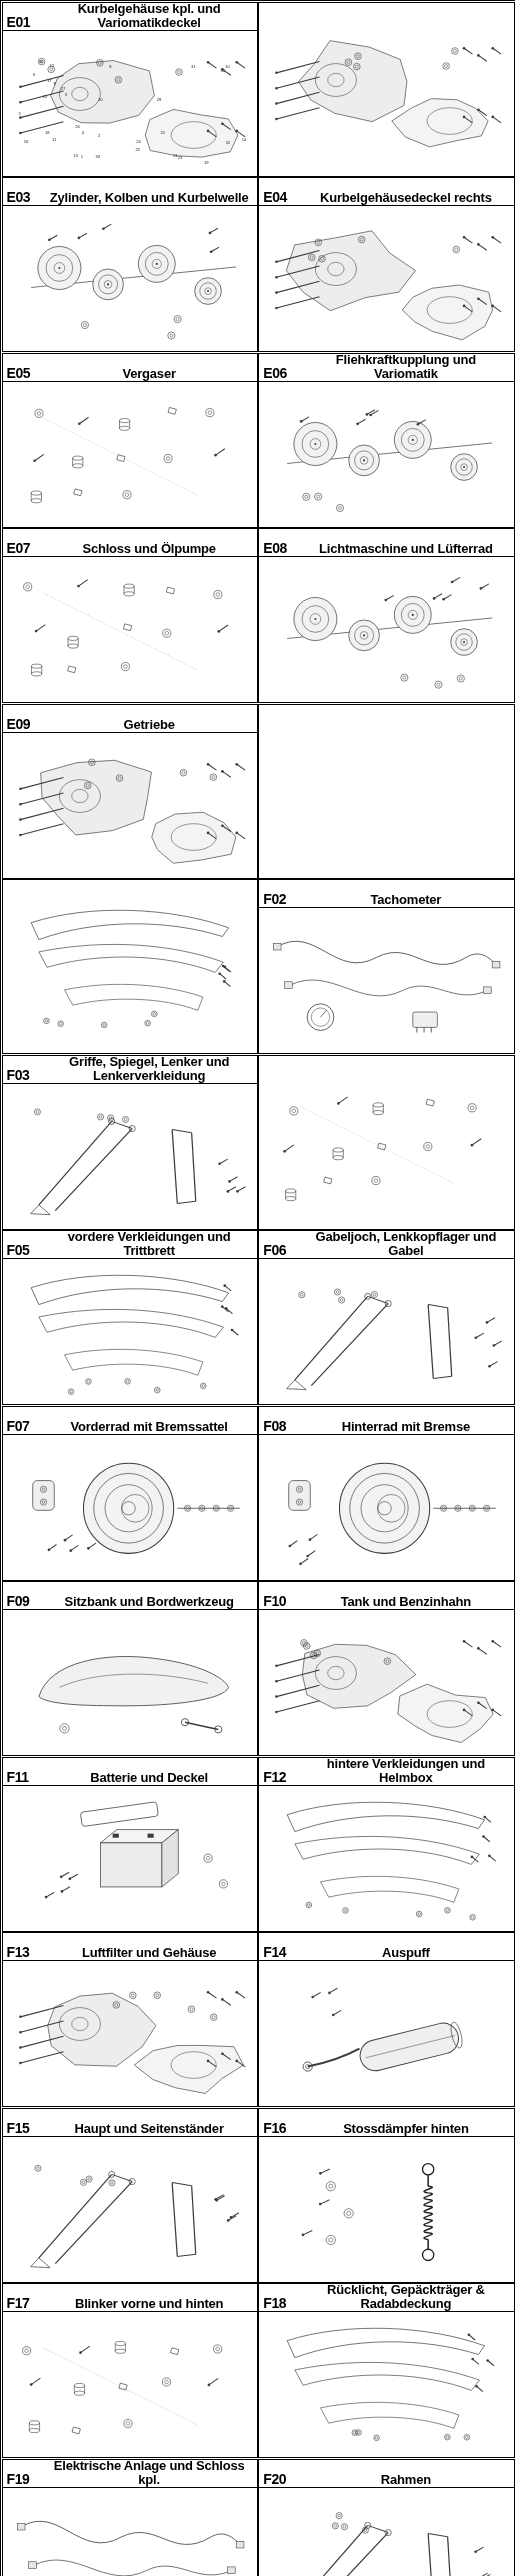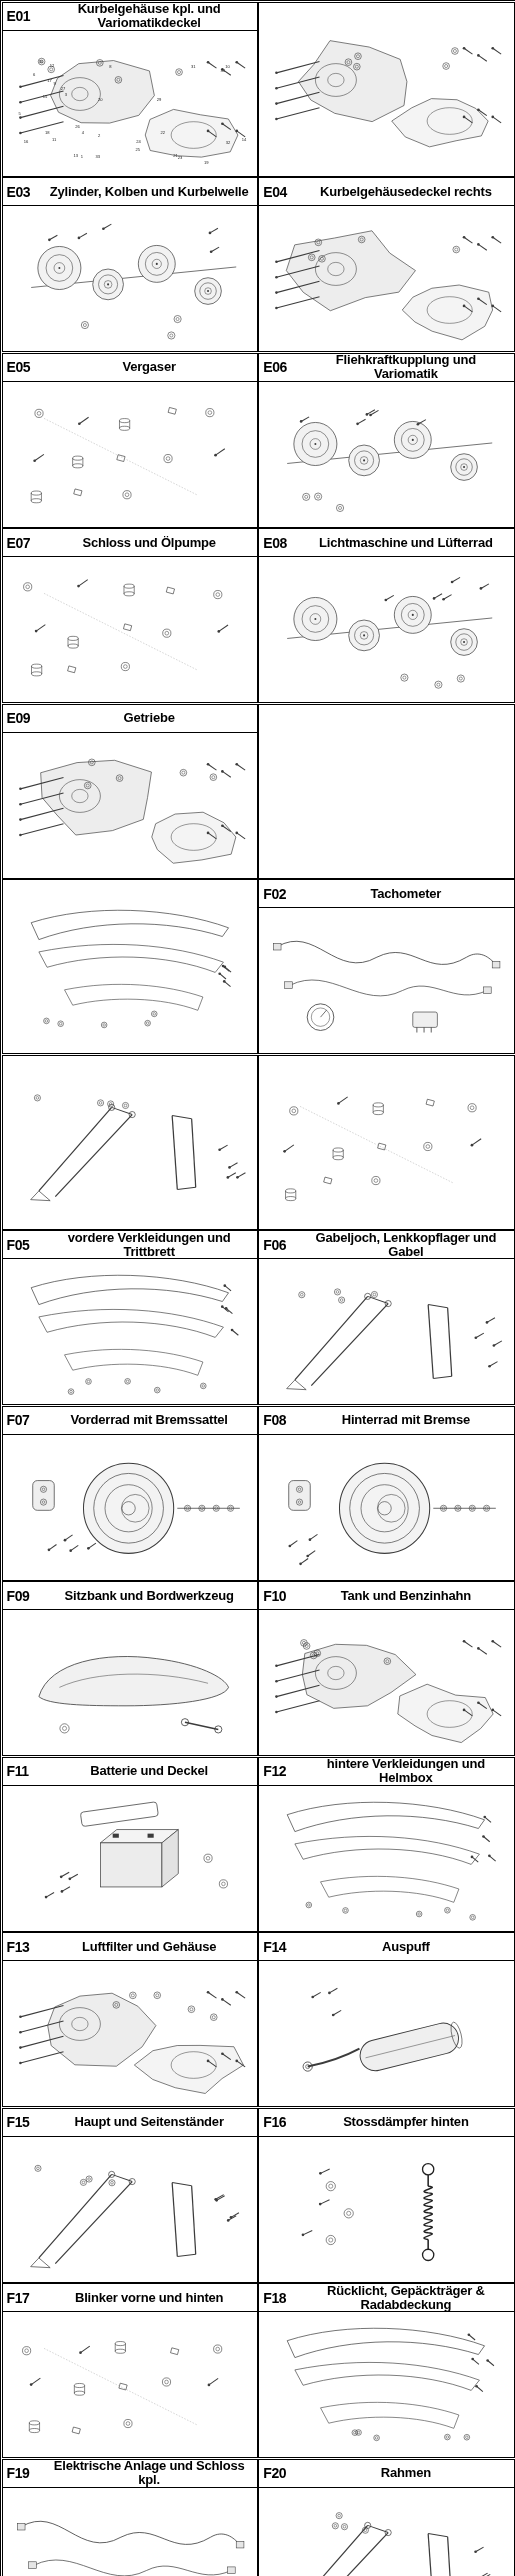--- a/index.html
+++ b/index.html
@@ -1,21 +1,21 @@
 <!DOCTYPE html>
 <html style="font-size:8.2px"><head>
 <meta charset="utf-8">
 <style>
   html,body{margin:0;padding:0;background:#fff;}
   body{width:515px;font-family:"Liberation Sans",sans-serif;}
   .page{width:513px;height:2995px;margin:0;border:0.5px solid #000;background:#fff;padding:0.5px;box-sizing:content-box;}
   .grid{display:grid;grid-template-columns:1fr 1fr;grid-auto-rows:175px;gap:0.5px;}
   .cell{border:1px solid #000;background:#fff;box-sizing:border-box;display:flex;flex-direction:column;overflow:hidden;}
   .cell.empty{border:1px solid #000;}
-  .cell-header{height:28px;min-height:28px;border-bottom:1px solid #000;display:flex;align-items:center;box-sizing:border-box;}
+  .cell-header{height:28px;min-height:28px;border-bottom:1px solid #000;display:flex;align-items:flex-end;box-sizing:border-box;}
   .code{font-weight:bold;font-size:14px;letter-spacing:-0.5px;padding:0 3.1px 0 4.1px;min-width:37px;color:#000;}
   .title{flex:1;text-align:center;font-weight:bold;font-size:13px;line-height:1.06;letter-spacing:-0.2px;color:#000;padding:0 5.2px 0 0;}
   .drawing{flex:1;position:relative;background:#fff;}
   .drawing svg{display:block;width:100%;height:100%;}
 </style>
 </head>
 <body>
 
 <div class="page">
   <div class="grid" id="grid">
@@ -510,20 +510,24 @@
               <line x1="120" y1="212" x2="132" y2="198" stroke="#3c3c3c" stroke-width="1.4"></line>
               <rect x="300" y="202" width="48" height="30" rx="4" fill="#efefef" stroke="#3c3c3c" stroke-width="1.3"></rect>
               <line x1="308" y1="232" x2="308" y2="242" stroke="#3c3c3c" stroke-width="1.6"></line>
               <line x1="322" y1="232" x2="322" y2="242" stroke="#3c3c3c" stroke-width="1.6"></line>
               <line x1="336" y1="232" x2="336" y2="242" stroke="#3c3c3c" stroke-width="1.6"></line>
             </g>
           </svg>
         </div>
   </div>
       <div class="cell">
+    <div class="cell-header">
+      <span class="code">F03</span>
+      <span class="title">Griffe, Spiegel, Lenker und Lenkerverkleidung</span>
+    </div>
     <div class="drawing">
           <svg viewBox="0 0 496 281">
             <g>
               <line x1="70" y1="235" x2="212" y2="72" stroke="#3c3c3c" stroke-width="2.4"></line>
               <line x1="102" y1="246" x2="252" y2="86" stroke="#3c3c3c" stroke-width="2.4"></line>
               <line x1="212" y1="72" x2="252" y2="86" stroke="#3c3c3c" stroke-width="2"></line>
               <circle cx="212" cy="72" r="6" fill="none" stroke="#3c3c3c" stroke-width="1.4"></circle>
               <circle cx="252" cy="86" r="6" fill="none" stroke="#3c3c3c" stroke-width="1.4"></circle>
               <path d="M70,235 L54,252 L92,254 Z" fill="none" stroke="#3c3c3c" stroke-width="1.4"></path>
               <line x1="330" y1="88" x2="340" y2="232" stroke="#3c3c3c" stroke-width="2.4"></line>

